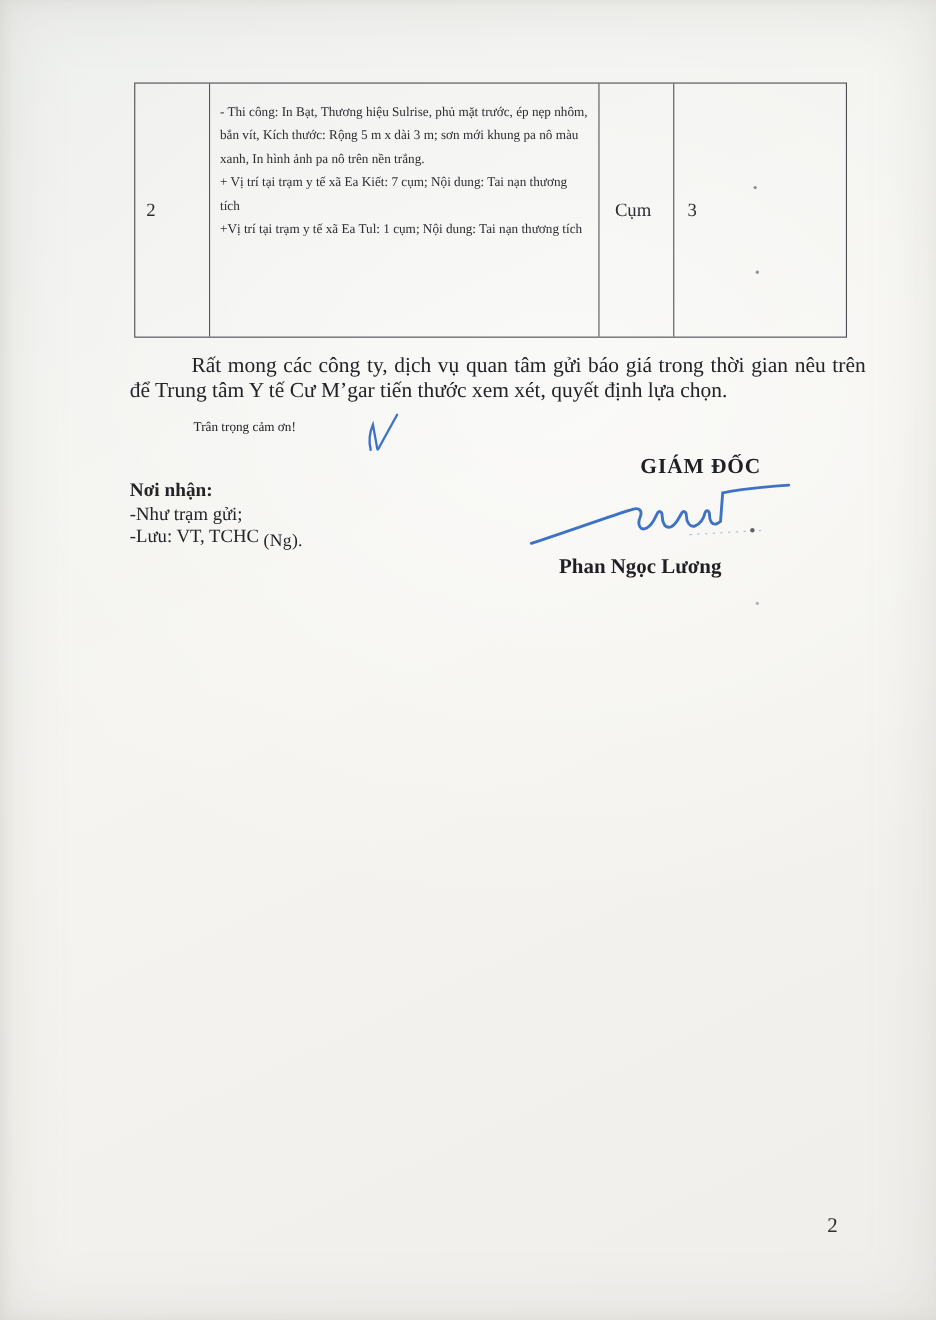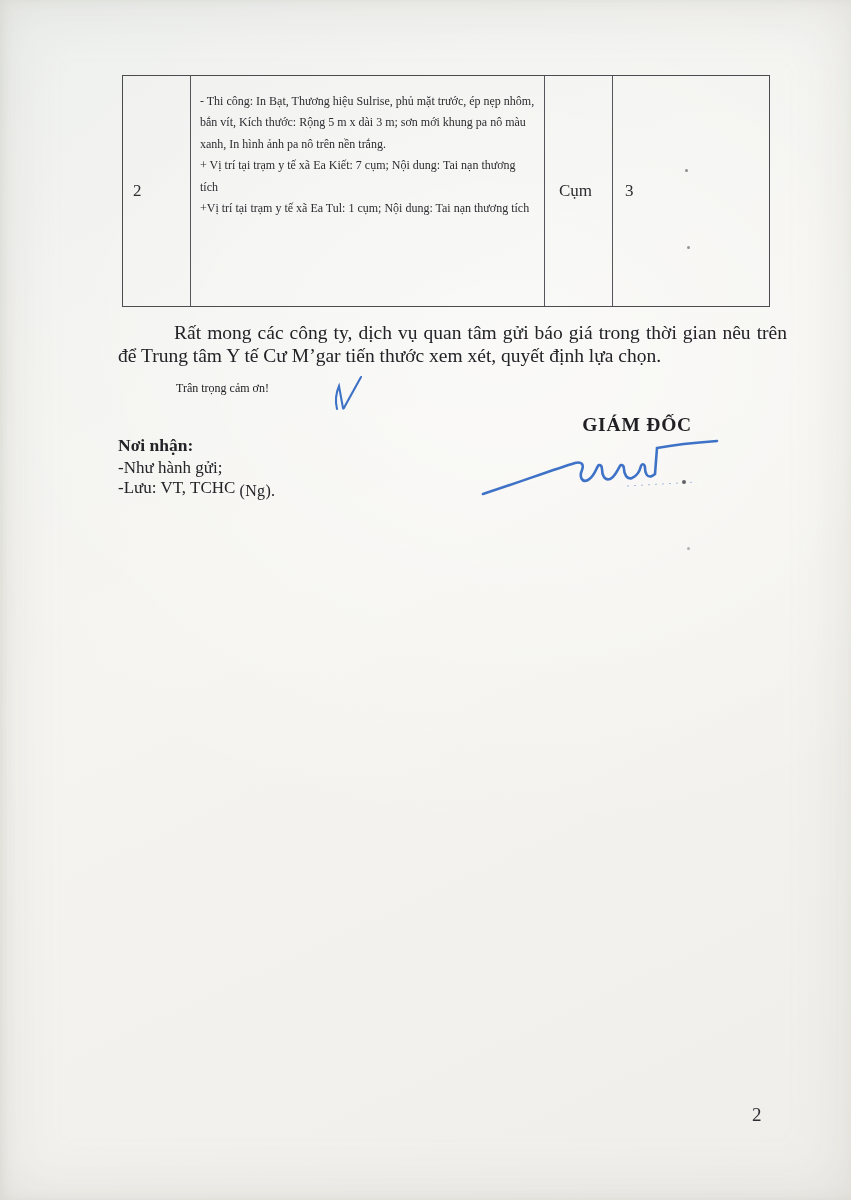--- a/index.html
+++ b/index.html
@@ -138,38 +138,39 @@
 
   <p class="closing">Rất mong các công ty, dịch vụ quan tâm gửi báo giá trong thời gian nêu trên để Trung tâm Y tế Cư M’gar tiến thước xem xét, quyết định lựa chọn.</p>
   <p class="thanks">Trân trọng cảm ơn!</p>
 
   <svg class="ink-tick" viewBox="0 0 36 46">
     <path d="M7,36 C5,28 6,20 9,13 L13,35 C13,36 14,36 15,33 L31,4" fill="none" stroke="#3e72c6" stroke-width="2.1" stroke-linecap="round"></path>
   </svg>
 
   <div class="recipients">
     <div class="head">Nơi nhận:</div>
-    <div>-Như hành gửi;</div>
+    <div>-Như trạm gửi;</div>
     <div>
       <span>-Lưu: VT, TCHC</span>
       <span class="note">(Ng).</span>
     </div>
   </div>
 
   <div class="sig-title">GIÁM ĐỐC</div>
 
   <svg class="sig-ink" viewBox="0 0 246 64">
     <path d="M6,58 C40,47 78,33 98,27 C105,25 107,29 105,34 C102,41 105,47 111,44
              C117,41 119,33 121,30 C122,28 125,29 125,33 C125,38 127,45 133,43
              C138,41 141,33 143,30 C144,28 147,29 147,33 C147,38 150,44 155,42
              C160,40 163,34 164,30 C165,27 168,28 168,32 C168,37 170,42 175,40
              L178,38 L180,12 C196,9 226,6 240,5" fill="none" stroke="#3e72c6" stroke-width="2.6" stroke-linecap="round"></path>
     <path d="M150,50 L220,46" fill="none" stroke="#3e72c6" stroke-width="1" stroke-dasharray="2,5" opacity="0.45"></path>
   </svg>
 
+  <div class="sig-name">Phan Ngọc Lương</div>
 
   <div class="speckle sp1"></div>
   <div class="speckle sp2"></div>
   <div class="speckle sp3"></div>
   <div class="speckle sp4"></div>
 
   <div class="page-number">2</div>
 
 </div>
 

